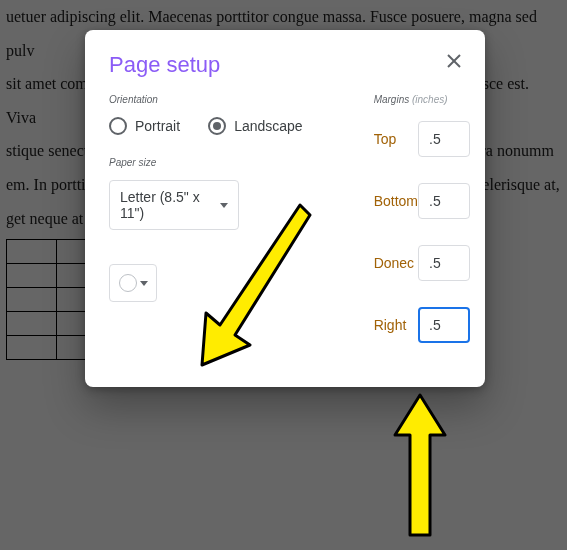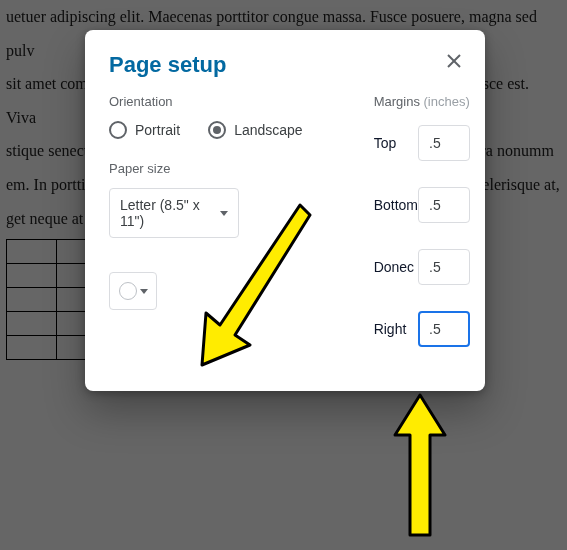--- a/index.html
+++ b/index.html
@@ -44,36 +44,37 @@
     width:400px;
     background:#fff;
     border-radius:8px;
     box-shadow:0 2px 10px rgba(0,0,0,.3), 0 20px 40px rgba(0,0,0,.3);
     z-index:10;
     padding:22px 24px 18px 24px;
   }
   .dlg-title {
     font-family:"Product Sans","Google Sans",Arial,sans-serif;
     font-size:22px;
-    color:#0369a1;
-    font-weight:700;
+    color:#8b5cf6;
+    font-weight:400;
   }
   .close {
     position:absolute;
     top:20px; right:20px;
     width:22px; height:22px;
     cursor:pointer;
     display:flex;
     align-items:center;
     justify-content:center;
   }
   .close svg { width:14px; height:14px; stroke:#5f6368; stroke-width:2; }
   .section-label {
-    font-size:13px;
+    font-size:10px;
     color:#5f6368;
+    font-style:italic;
   }
   .section-label .unit { color:#9aa0a6; }
   .cols {
     display:flex;
     gap:36px;
     margin-top:16px;
   }
   .left-col { flex:1.05; }
   .right-col { flex:1.0;margin-left:35px; }
   .radio-row {
@@ -142,21 +143,21 @@
     background:#fff;
   }
   .margin-row {
     display:flex;
     justify-content:space-between;
     align-items:center;
     margin-bottom:26px;
   }
   .margin-row label {
     font-size:14px;
-    color:#0f172a;
+    color:#a16207;
   }
   .margin-row input {
     width:52px;
     height:36px;
     border:1px solid #dadce0;
     border-radius:4px;
     padding:0 10px;
     font-size:14px;
     color:#3c4043;
     font-family:inherit;

